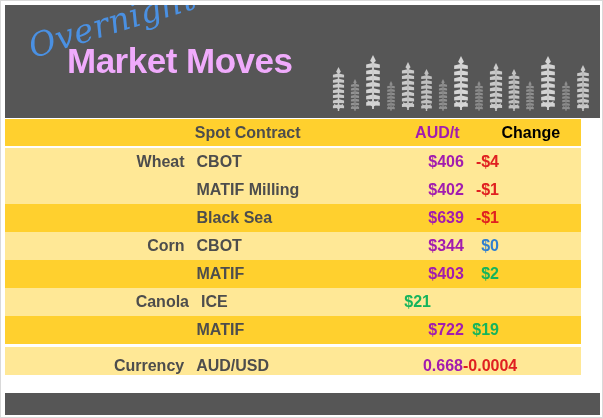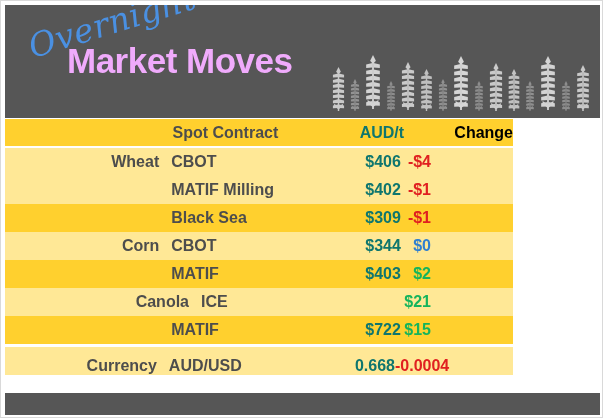--- a/index.html
+++ b/index.html
@@ -79,21 +79,21 @@
   }
   .wheat {
     display: block;
   }
 
   
   .table {
     position: absolute;
     left: 4px;
     top: 118px;
-    width: 508px;
+    width: 576px;
   }
 
   .row {
     position: relative;
     height: 28px;
     display: flex;
     align-items: center;
     box-sizing: border-box;
   }
   .row.head {
@@ -124,35 +124,35 @@
     font-weight: bold;
     color: #4d4d4d;
     white-space: nowrap;
   }
   .c-price {
     width: 80px;
     text-align: right;
     box-sizing: border-box;
     font-size: 16px;
     font-weight: bold;
-    color: #0f766e;
+    color: #a21caf;
     white-space: nowrap;
   }
   .c-change {
     width: 118px;
     text-align: right;
     padding-right: 82px;
     box-sizing: border-box;
     font-size: 16px;
     font-weight: bold;
     white-space: nowrap;
   }
 
   .row.head .c-change {
-    text-align: right;
+    text-align: center;
     padding-right: 0;
     padding-left: 14px;
     margin-left: 7px;
   }
 
   .up   { color: #15b45c; }
   .down { color: #e02020; }
   .flat { color: #2f7fd0; }
 
   
@@ -510,21 +510,21 @@
       </div>
       <div class="row alt-light">
         <div class="c-commodity"></div>
         <div class="c-contract">MATIF Milling</div>
         <div class="c-price">$402</div>
         <div class="c-change down">-$1</div>
       </div>
       <div class="row alt-dark">
         <div class="c-commodity"></div>
         <div class="c-contract">Black Sea</div>
-        <div class="c-price">$309</div>
+        <div class="c-price">$639</div>
         <div class="c-change down">-$1</div>
       </div>
       <div class="row alt-light">
         <div class="c-commodity">Corn</div>
         <div class="c-contract">CBOT</div>
         <div class="c-price">$344</div>
         <div class="c-change flat">$0</div>
       </div>
       <div class="row alt-dark">
         <div class="c-commodity"></div>
@@ -534,21 +534,21 @@
       </div>
       <div class="row alt-light">
         <div class="c-commodity">Canola</div>
         <div class="c-contract">ICE</div>
         <div class="c-change up">$21</div>
       </div>
       <div class="row alt-dark">
         <div class="c-commodity"></div>
         <div class="c-contract">MATIF</div>
         <div class="c-price">$722</div>
-        <div class="c-change up">$15</div>
+        <div class="c-change up">$19</div>
       </div>
       <div class="row alt-light sep-top">
         <div class="c-commodity">Currency</div>
         <div class="c-contract">AUD/USD</div>
         <div class="c-price">0.668</div>
         <div class="c-change down">-0.0004</div>
       </div>
     </div>
 
   <div class="footer-band"></div>

